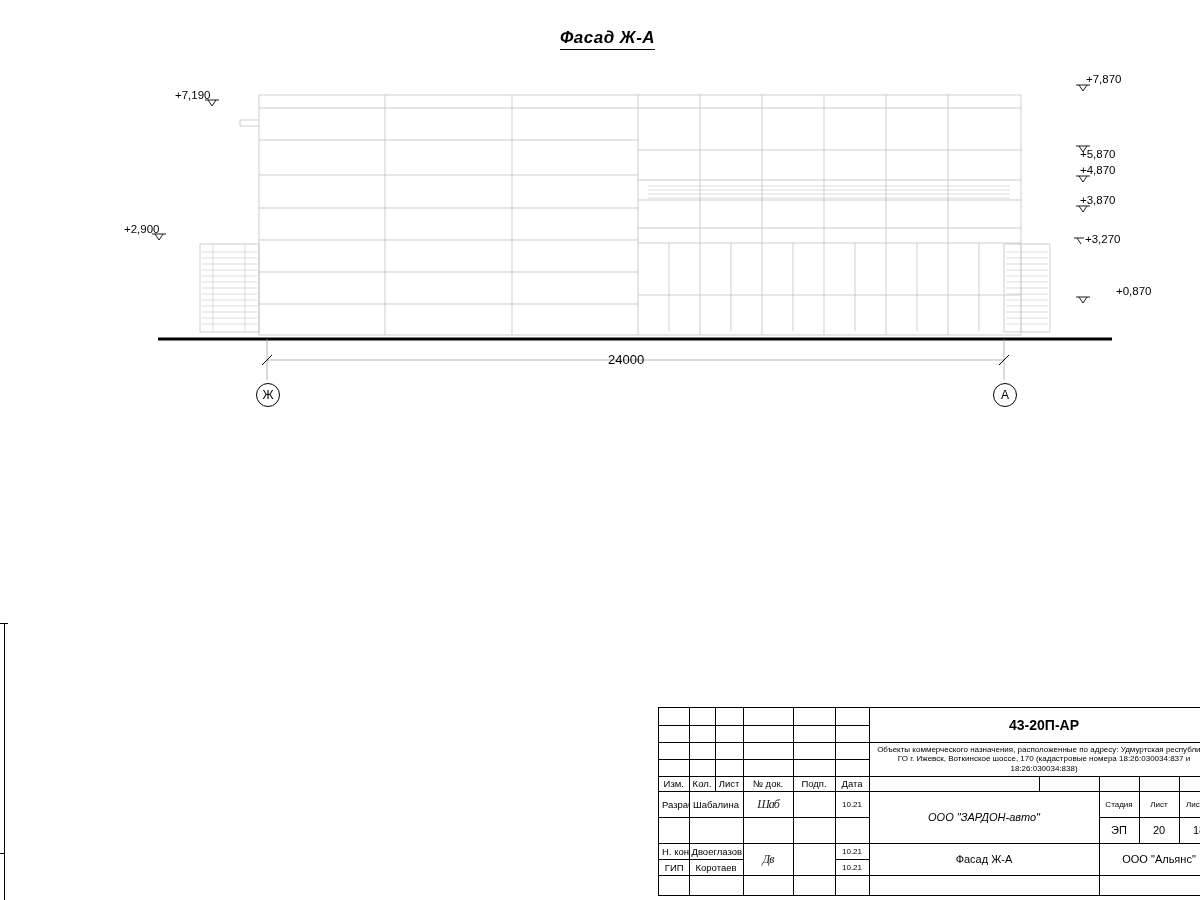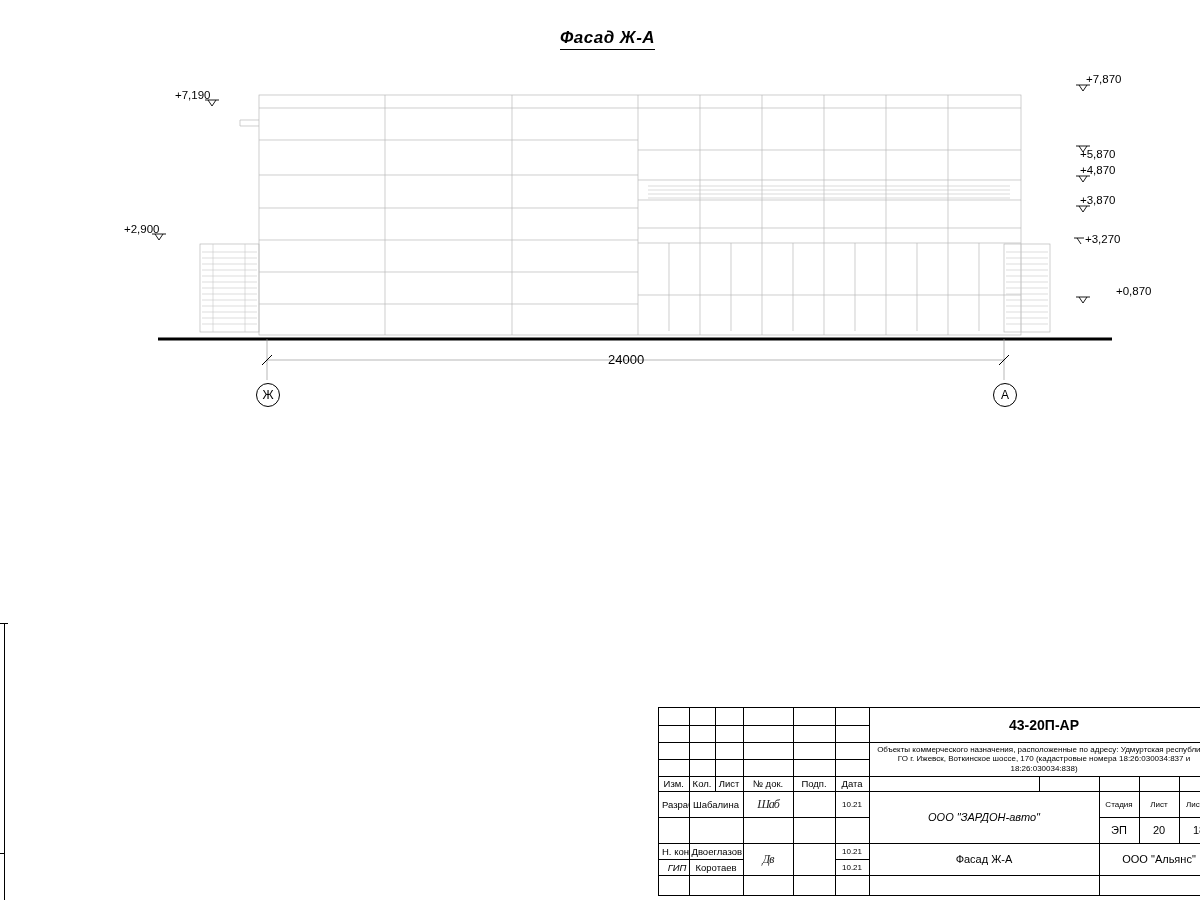--- a/index.html
+++ b/index.html
@@ -375,21 +375,21 @@
         <td style="text-align:left;padding-left:3px;">Н. контр.</td>
         <td colspan="2">Двоеглазов</td>
         <td class="sig" rowspan="2">Дв</td>
         <td rowspan="2"></td>
         <td class="tiny">10.21</td>
         <td class="mid" colspan="2" rowspan="2">Фасад Ж-А</td>
         <td class="mid" colspan="3" rowspan="2">ООО "Альянс"</td>
       </tr>
 
       <tr style="height:16px;">
-        <td style="text-align:right;padding-left:3px;font-style:italic;">ГИП</td>
+        <td style="text-align:center;padding-left:3px;">ГИП</td>
         <td colspan="2">Коротаев</td>
         <td class="tiny">10.21</td>
       </tr>
 
       <tr style="height:20px;">
         <td></td>
         <td colspan="2"></td>
         <td></td>
         <td></td>
         <td></td>

